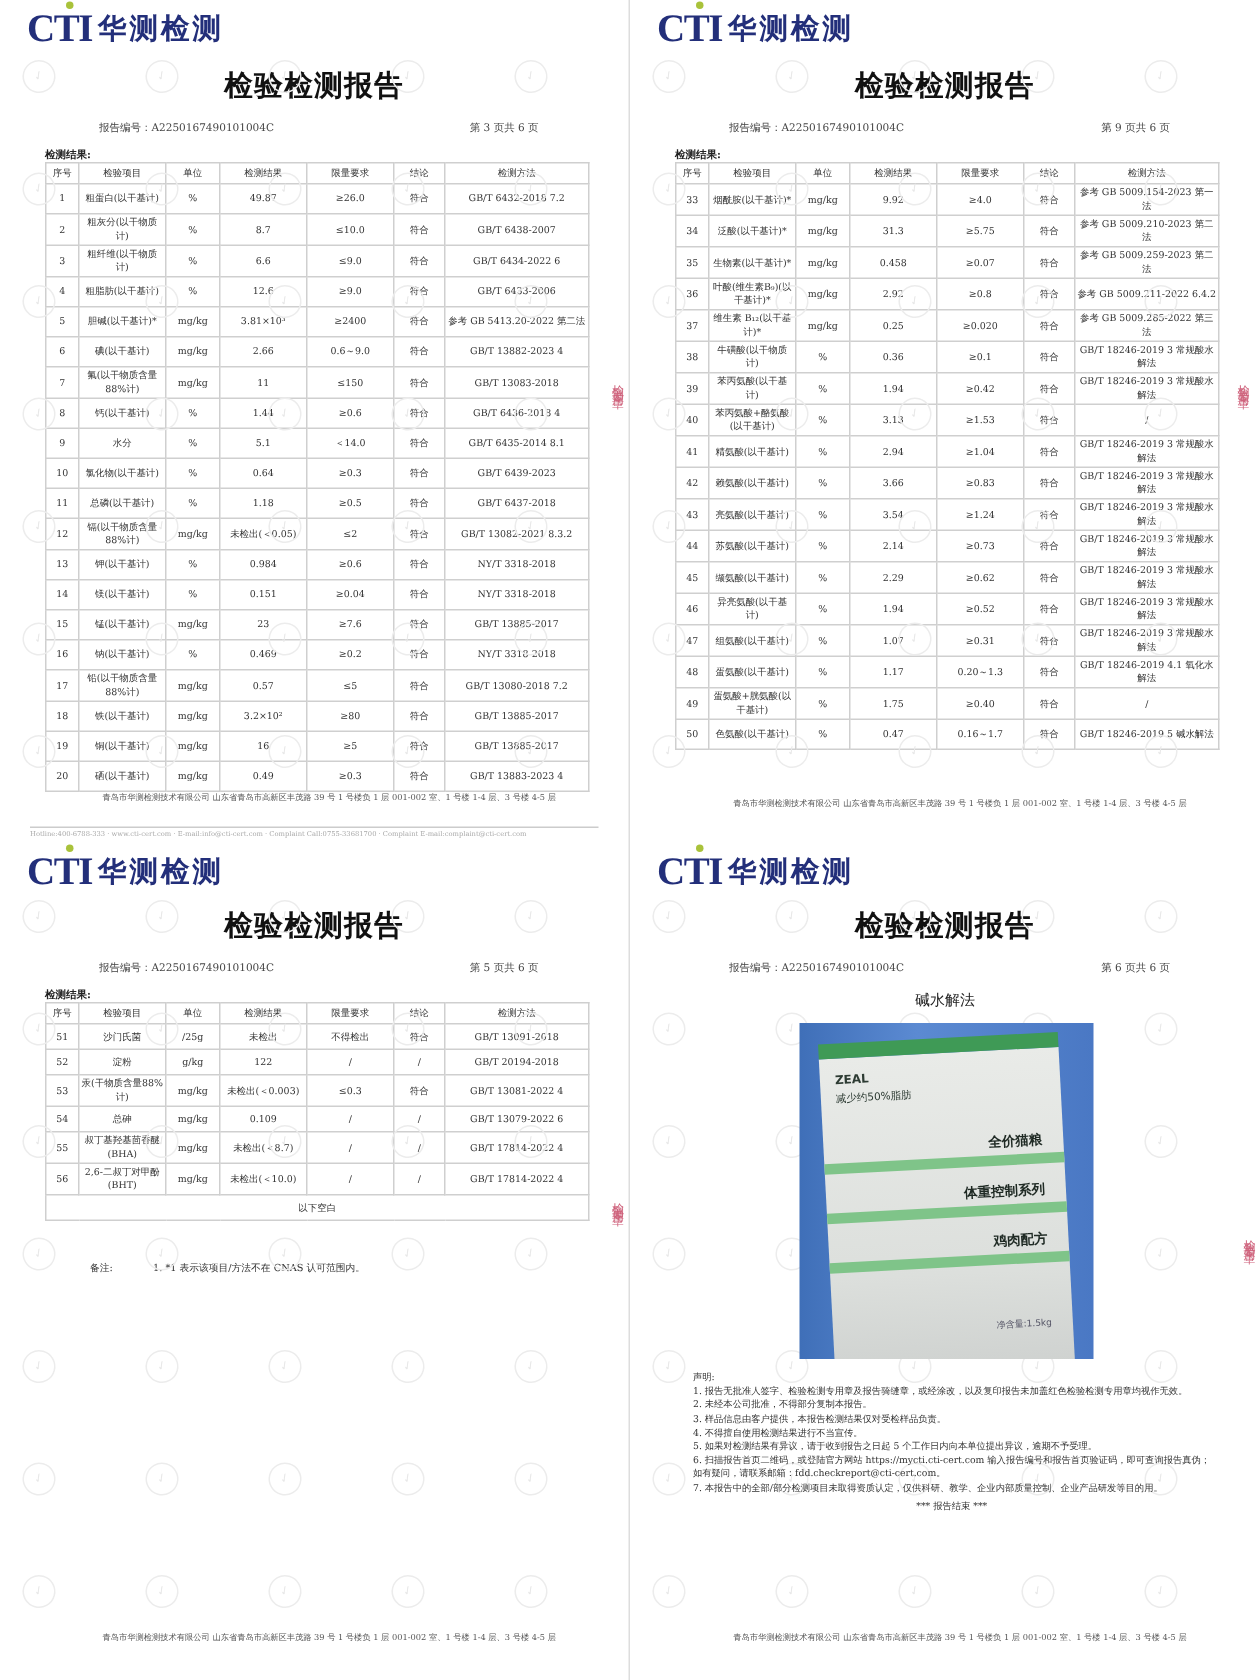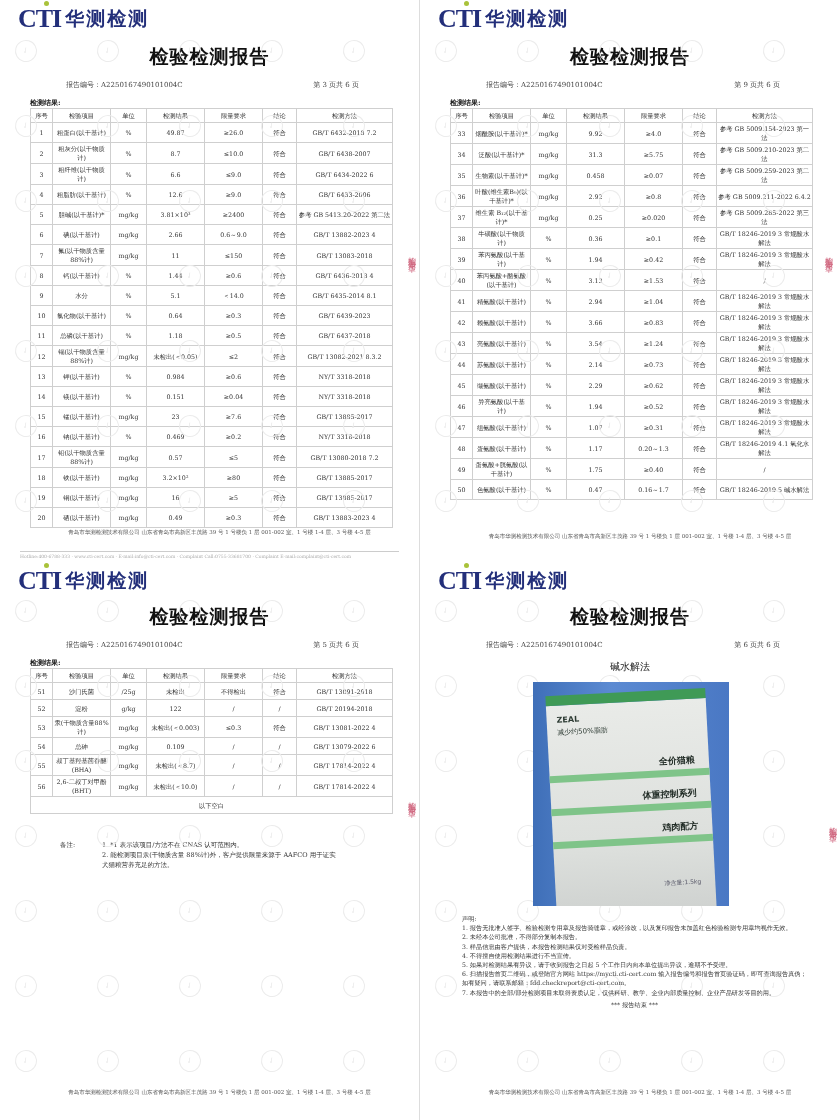--- a/index.html
+++ b/index.html
@@ -612,21 +612,20 @@
         </tr>
         <tr style="height: 17px;">
           <td colspan="7">以下空白</td>
         </tr>
       </tbody>
     </table>
   <div class="remark" style="top:280px">
     <span class="lbl">备注:</span>
     <div class="items">
         <div>1. *1 表示该项目/方法不在 CNAS 认可范围内。</div>
-        <div>2. 能检测项目汞(干物质含量 88%计)外，客户提供限量来源于 AAFCO 用于证实犬猫粮营养充足的方法。</div>
       </div>
   </div>
   <div class="addr" style="top:528px">青岛市华测检测技术有限公司 山东省青岛市高新区丰茂路 39 号 1 号楼负 1 层 001-002 室、1 号楼 1-4 层、3 号楼 4-5 层</div>
   <div class="stamp" style="left:405px;top:235px">检测专用章</div>
 <div class="wm" style="left: 15px; top: 40px;">✓</div>
     <div class="wm" style="left: 97px; top: 40px;">✓</div>
     <div class="wm" style="left: 179px; top: 40px;">✓</div>
     <div class="wm" style="left: 261px; top: 40px;">✓</div>
     <div class="wm" style="left: 343px; top: 40px;">✓</div>
     <div class="wm" style="left: 15px; top: 115px;">✓</div>

